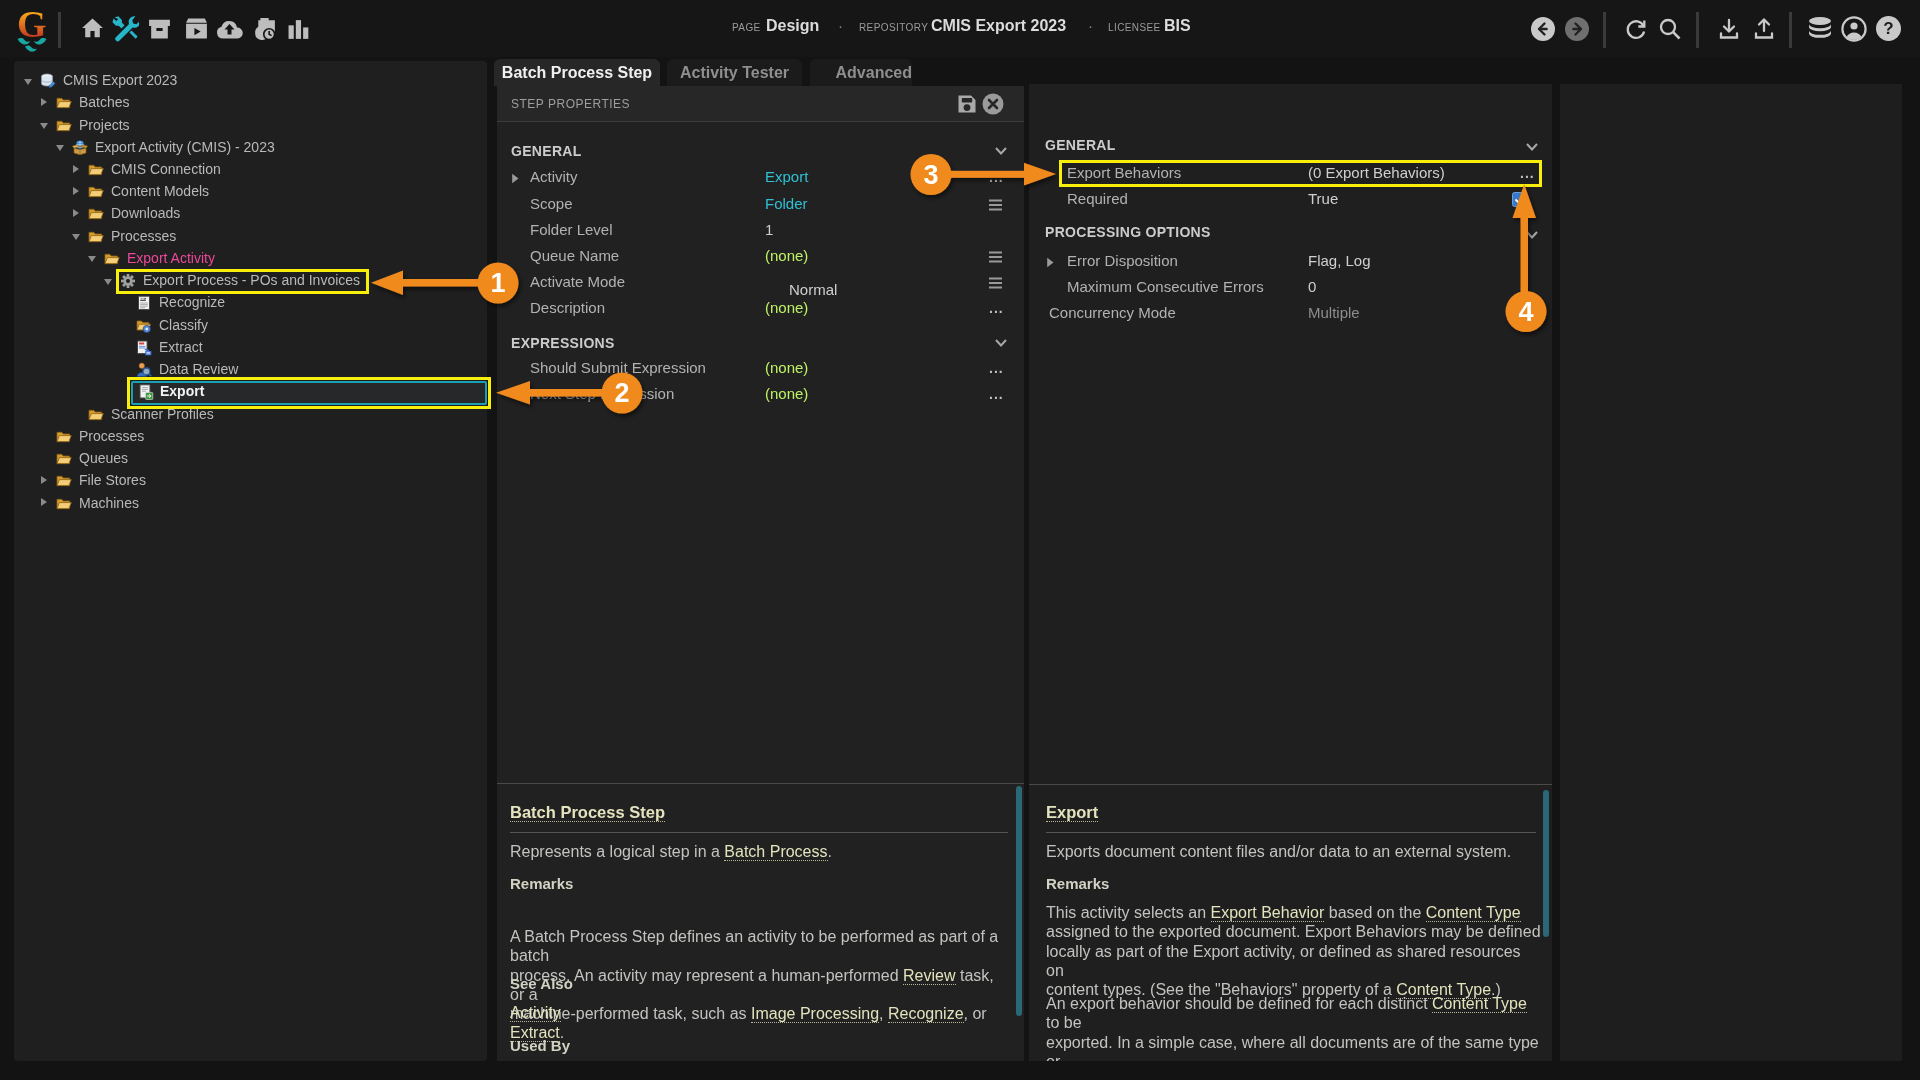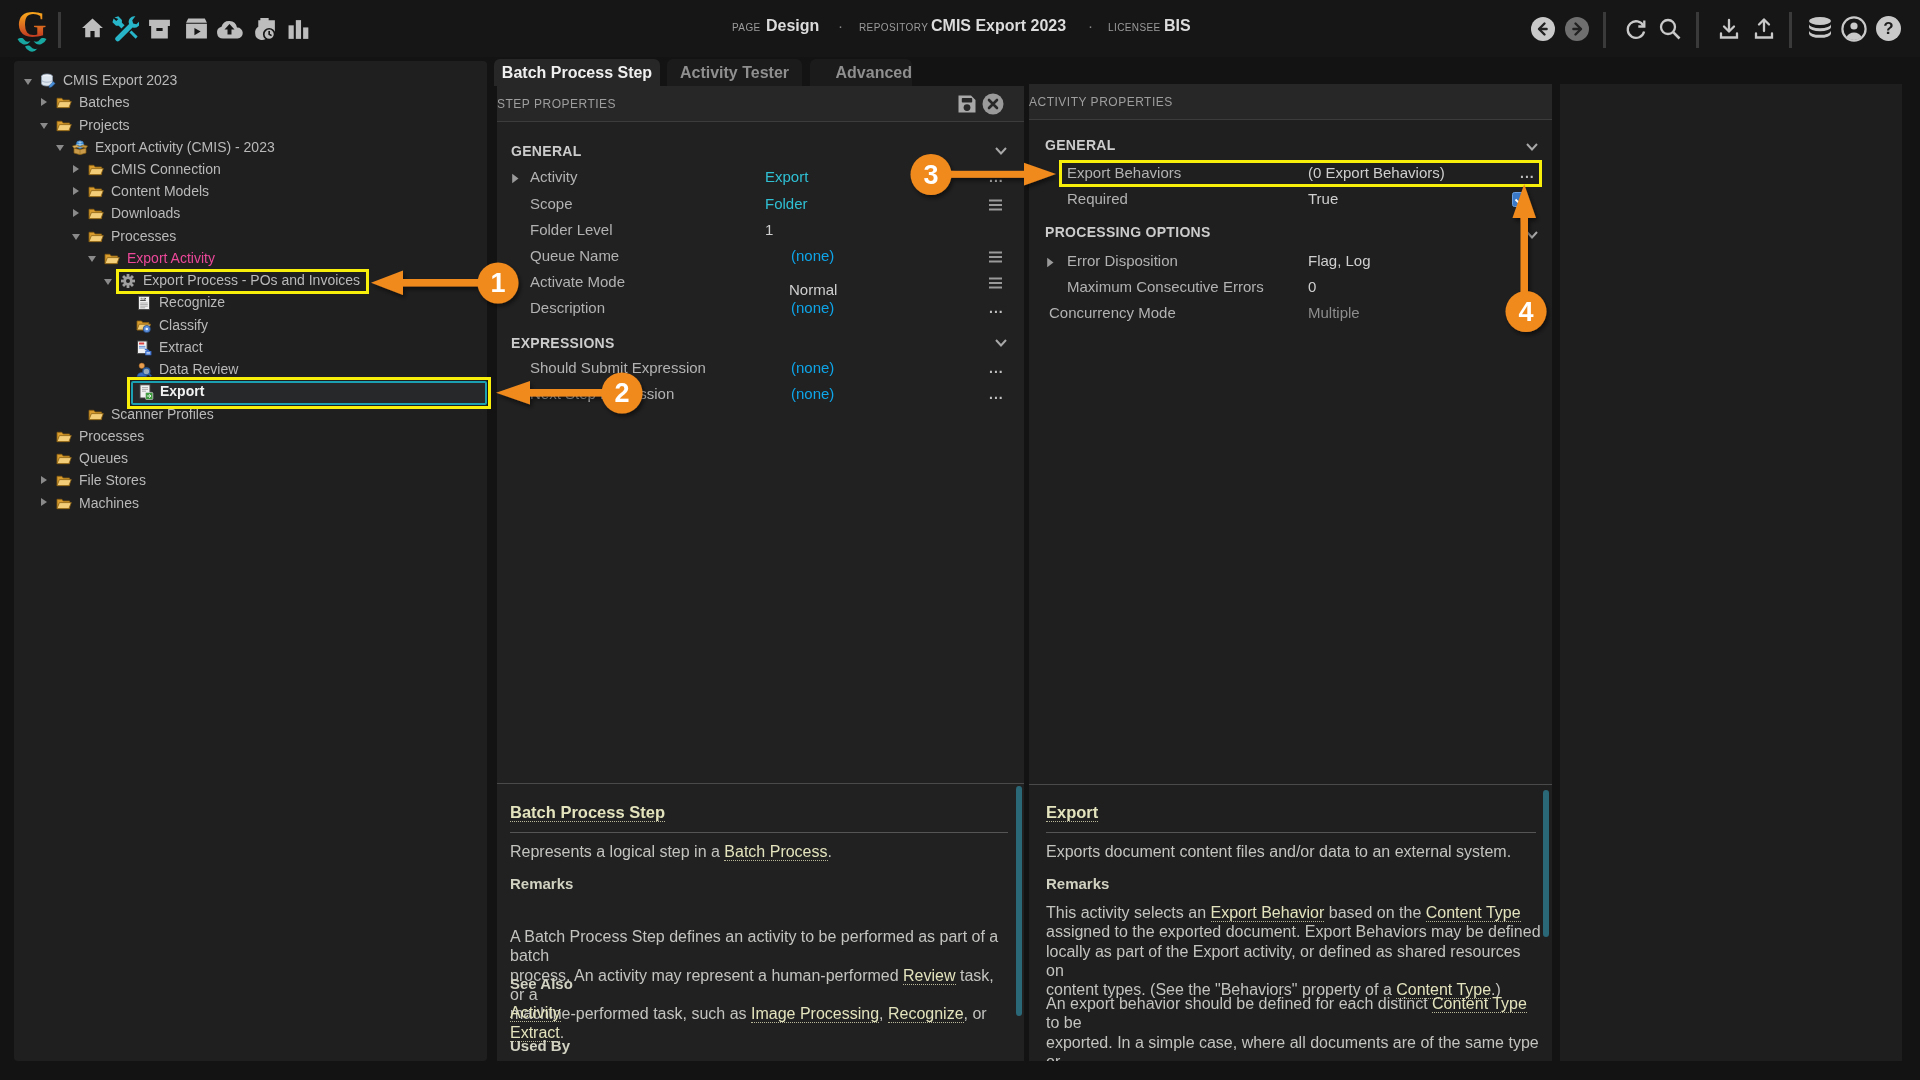--- a/index.html
+++ b/index.html
@@ -10,35 +10,35 @@
 
   
   #topbar { position:absolute; left:0; top:0; width:1920px; height:57px; background:#161616; }
   .vsep { position:absolute; top:12px; width:3px; height:36px; background:#3a3a3a; }
   #treepanel { position:absolute; left:14px; top:61px; width:473px; height:1000px; background:#1f1f20; border-radius:4px; overflow:hidden; }
   #midpanel { position:absolute; left:497px; top:86px; width:527px; height:975px; background:#212121; overflow:hidden; }
   #rightpanel { position:absolute; left:1029px; top:84px; width:523px; height:977px; background:#1f1f1f; overflow:hidden; }
   #emptypanel { position:absolute; left:1560px; top:84px; width:342px; height:977px; background:#1e1e1e; }
 
   .panelhdr { position:absolute; left:0; top:0; width:100%; height:36px; background:#272727;
-    color:#9e9e9e; font-size:12px; letter-spacing:.5px; line-height:36px; 
+    color:#9e9e9e; font-size:12px; letter-spacing:.5px; line-height:36px; padding-left:14px;
     border-bottom:1px solid #3c3c3c; }
 
   
   .tab { position:absolute; top:59px; height:27px; border-radius:6px 6px 0 0; font-size:16px;
     font-weight:bold; text-align:center; line-height:28px; }
   .tab.active { background:#272727; color:#f0f0f0; }
   .tab.inactive { background:#1b1b1b; color:#8f8f8f; }
 
   
   .sect { position:absolute; font-size:14px; font-weight:bold; color:#cccccc; letter-spacing:.3px; }
   .prow { position:absolute; font-size:15px; color:#b2b2b2; }
   .pval { position:absolute; font-size:15px; color:#cfcfcf; }
   .pval.teal { color:#2fc0d4; }
-  .pval.dim  { color:#0ea5e9;margin-left:26px; }
+  .pval.dim  { color:#bef264; }
   .dots { position:absolute; color:#c0c0c0; font-size:14px; font-weight:bold; letter-spacing:1px; }
 
   
   .help a { color:#e3e3bd; text-decoration:none; border-bottom:1px dotted #b9b99a; }
   .helph { position:absolute; font-size:16.5px; font-weight:bold; color:#e3e3bd; }
   .helpb { position:absolute; font-size:16px; color:#c3c3c0; line-height:19.3px; }
   .helps { position:absolute; font-size:15px; font-weight:bold; color:#d2d2c2; }
   .hr { position:absolute; height:1px; background:#4a4a4a; }
 
   
@@ -356,21 +356,20 @@
       <div class="helpb" style="left:13px; top:756px;">Represents a logical step in a <a>Batch Process</a>.</div>
       <div class="helps" style="left:13px; top:789px;">Remarks</div>
       <div class="helpb" style="left:13px; top:841px; width:500px;">A Batch Process Step defines an activity to be performed as part of a batch<br>process. An activity may represent a human-performed <a>Review</a> task, or a<br>machine-performed task, such as <a>Image Processing</a>, <a>Recognize</a>, or <a>Extract</a>.</div>
       <div class="helps" style="left:13px; top:889px;">See Also</div>
       <div class="helpb" style="left:13px; top:917px;"><a>Activity</a></div>
       <div class="helps" style="left:13px; top:951px;">Used By</div>
     </div>
     <div class="abs" style="left:519px; top:700px; width:6px; height:230px; background:#2a6878; border-radius:3px;"></div>
   </div>
   <div id="rightpanel">
-    <div class="panelhdr">ACTIVITY PROPERTIES</div>
     <div class="sect" style="left:16px; top:53px;">GENERAL</div>
     <svg class="abs" style="left:497px; top:59.0px;" width="12" height="8" viewBox="0 0 12 8">
       <path d="M1 1 L6 6.5 L11 1" fill="none" stroke="#a8a8a8" stroke-width="2"></path>
     </svg>
     <div class="prow" style="left:38px; top:79.5px;">Export Behaviors</div>
     <div class="pval " style="left:279px; top:79.5px;">(0 Export Behaviors)</div>
     <div class="dots" style="left:491px; top:80.5px;">...</div>
     <div class="prow" style="left:38px; top:105.5px;">Required</div>
     <div class="pval " style="left:279px; top:105.5px;">True</div>
     <svg class="abs" style="left:483px; top:108px;" width="15" height="15" viewBox="0 0 15 15">

